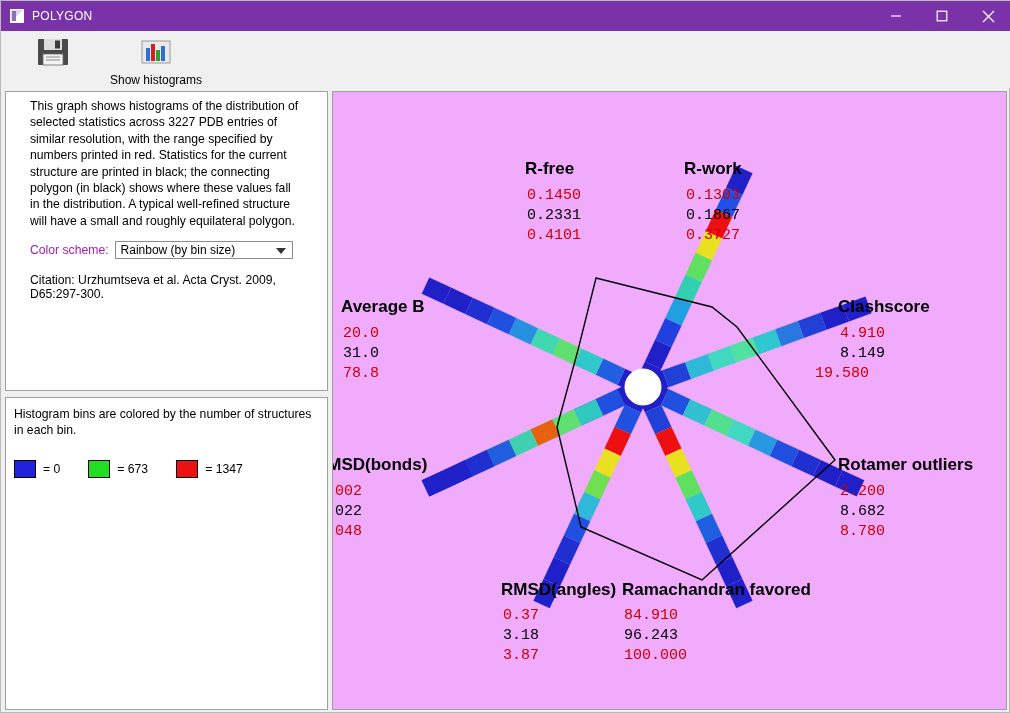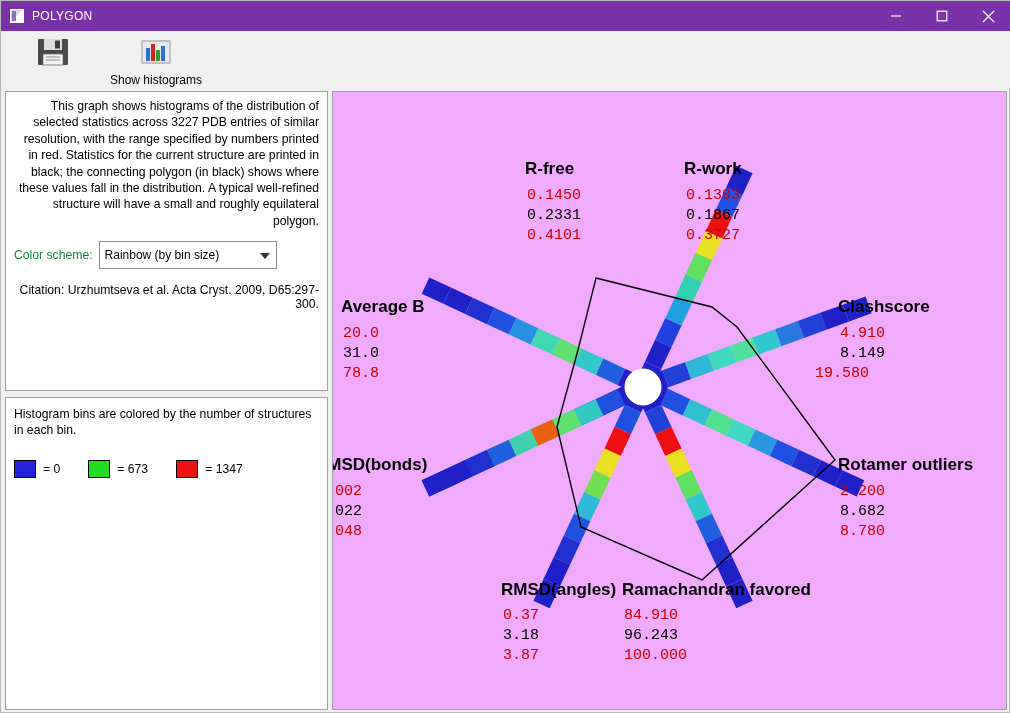--- a/index.html
+++ b/index.html
@@ -92,42 +92,41 @@
   .tool-item.hist { width: 120px; }
   
   .left-top {
     position: absolute;
     left: 4px; top: 90px;
     width: 323px;
     height: 300px;
     background: #ffffff;
     border: 1px solid #a0a0a0;
     box-sizing: border-box;
-    padding: 6px 8px;
-    text-align: right;
+    padding: 6px 24px;
   }
   .desc {
     font-size: 12.2px;
     line-height: 16.4px;
     color: #000000;
     margin: 0 0 12px 0;
   }
   .scheme-row {
     display: flex;
     align-items: center;
     gap: 6px;
     margin-bottom: 14px;
   }
   .scheme-label {
     font-size: 12.2px;
-    color: #15803d;
+    color: #a21caf;
   }
   .scheme-select {
     width: 178px;
-    height: 28px;
+    height: 18px;
     border: 1px solid #8c8c8c;
     background: #ffffff;
     box-sizing: border-box;
     font-size: 12px;
     display: flex;
     align-items: center;
     padding-left: 5px;
     position: relative;
     color: #000;
   }

